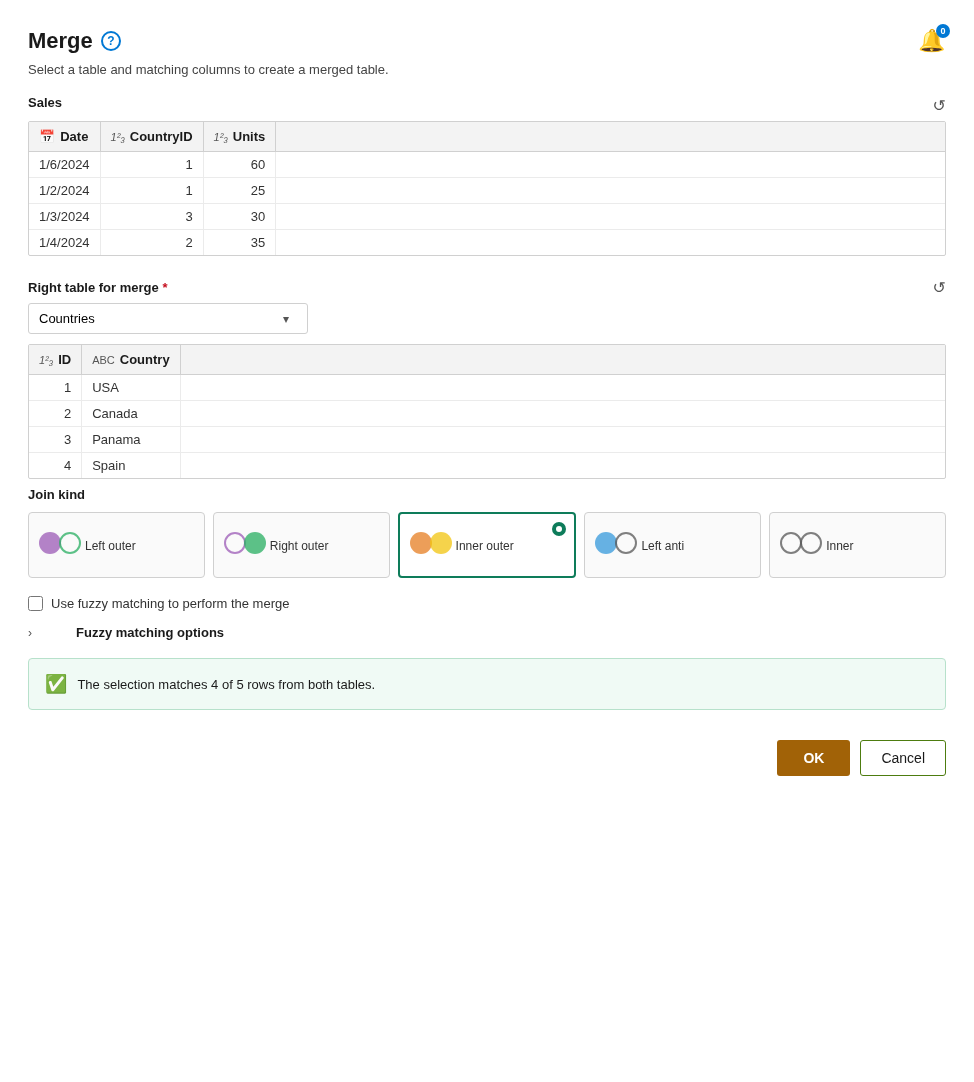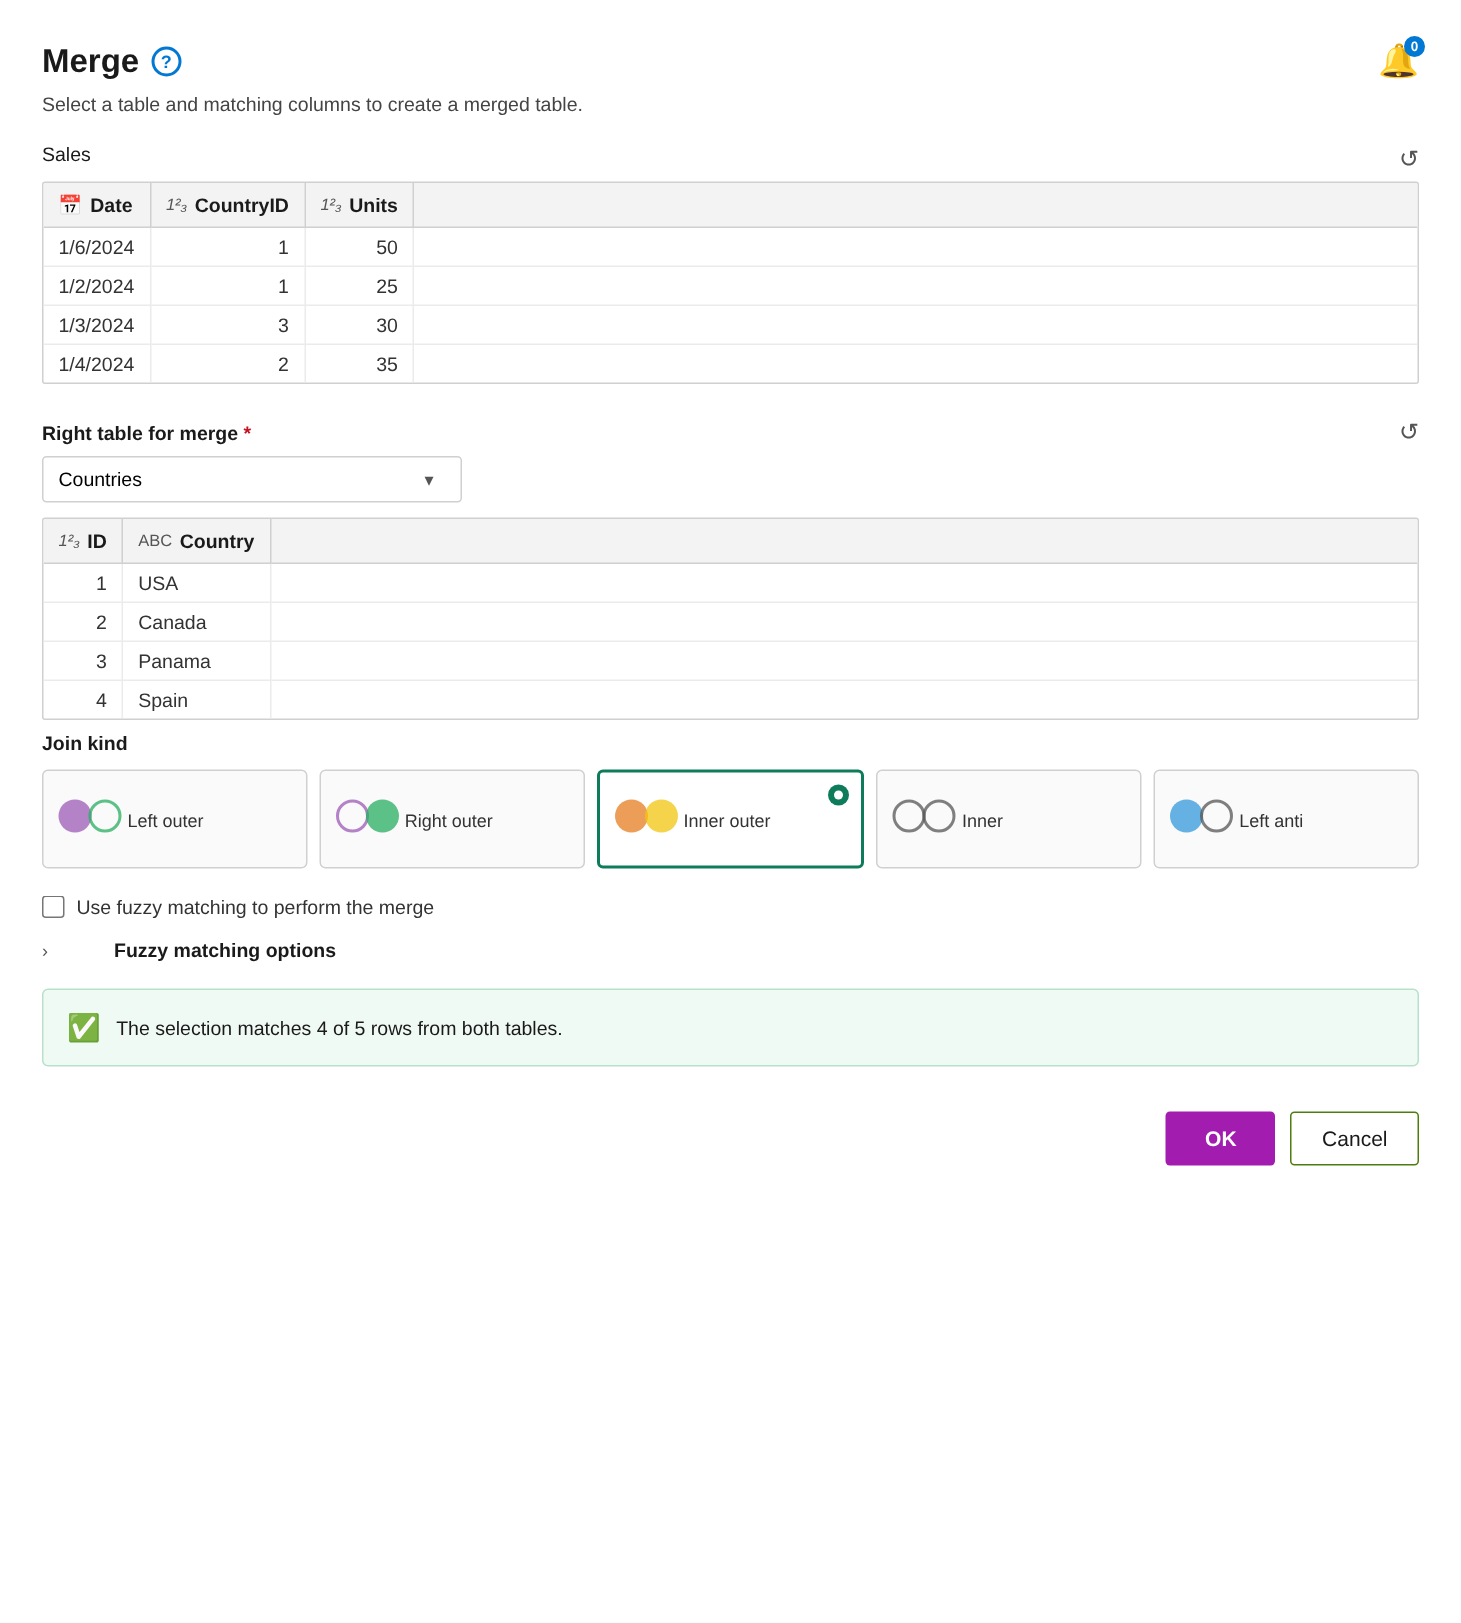--- a/index.html
+++ b/index.html
@@ -67,21 +67,21 @@
       align-items: center;
       justify-content: center;
       font-weight: 700;
     }
     .subtitle {
       color: #444;
       margin-bottom: 18px;
       font-size: 13px;
     }
     .section-label {
-      font-weight: 400;
+      font-weight: 700;
       font-size: 13px;
       margin-bottom: 6px;
     }
     .table-wrapper {
       border: 1px solid #d0d0d0;
       border-radius: 2px;
       margin-bottom: 22px;
       overflow: hidden;
     }
     .data-table {
@@ -326,21 +326,21 @@
       font-size: 13px;
       color: #1a1a1a;
     }
     .footer-buttons {
       display: flex;
       justify-content: flex-end;
       gap: 10px;
       margin-top: 8px;
     }
     .btn-ok {
-      background: #a21caf;
+      background: #a16207;
       color: #fff;
       border: none;
       border-radius: 3px;
       padding: 9px 26px;
       font-size: 14px;
       font-weight: 600;
       cursor: pointer;
     }
     .btn-cancel {
       background: #fff;
@@ -413,21 +413,21 @@
               <span>Units</span>
             </div>
           </th>
           <th class="empty-col"></th>
         </tr>
       </thead>
       <tbody>
         <tr>
           <td>1/6/2024</td>
           <td>1</td>
-          <td>50</td>
+          <td>60</td>
           <td></td>
         </tr>
         <tr>
           <td>1/2/2024</td>
           <td>1</td>
           <td>25</td>
           <td></td>
         </tr>
         <tr>
           <td>1/3/2024</td>
@@ -526,35 +526,35 @@
     <div class="join-card selected">
       <div class="selected-dot"></div>
       <div class="join-icon venn full-outer">
         <div class="venn-circle venn-left"></div>
         <div class="venn-circle venn-right"></div>
       </div>
       <span class="join-label">Inner outer</span>
     </div>
 
     <div class="join-card">
+      <div class="join-icon venn left-anti">
+        <div class="venn-circle venn-left"></div>
+        <div class="venn-circle venn-right"></div>
+      </div>
+      <span class="join-label">Left anti</span>
+    </div>
+
+    <div class="join-card">
       <div class="join-icon venn inner-join">
         <div class="venn-circle venn-left"></div>
         <div class="venn-circle venn-right"></div>
       </div>
       <span class="join-label">Inner</span>
     </div>
 
-    <div class="join-card">
-      <div class="join-icon venn left-anti">
-        <div class="venn-circle venn-left"></div>
-        <div class="venn-circle venn-right"></div>
-      </div>
-      <span class="join-label">Left anti</span>
-    </div>
-
 
   </div>
 
   <div class="fuzzy-row">
     <input type="checkbox" id="fuzzy-cb" style="">
     <label for="fuzzy-cb" class="fuzzy-label">Use fuzzy matching to perform the merge</label>
   </div>
   <div class="fuzzy-options-row">
     <span class="chevron-right">›</span>
     <span class="fuzzy-options-label">Fuzzy matching options</span>

